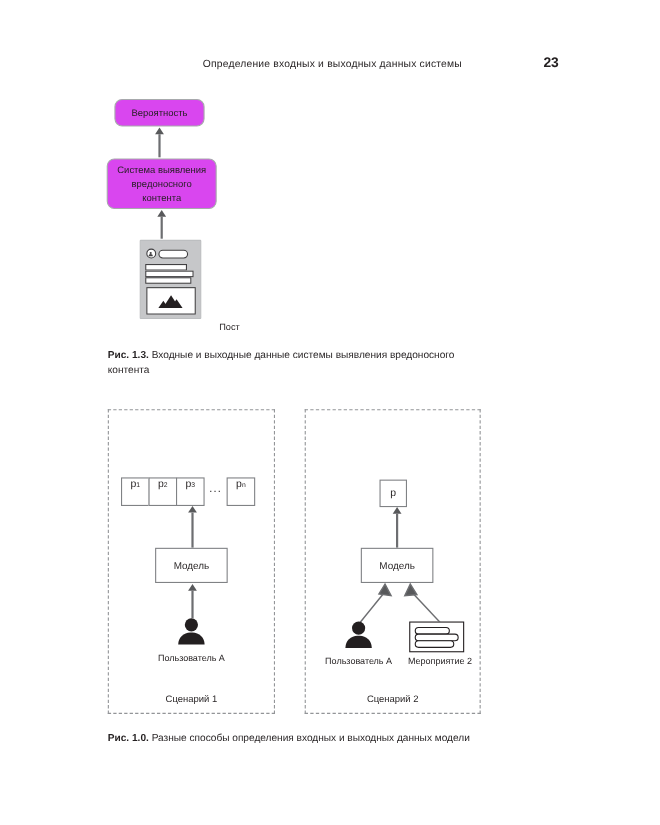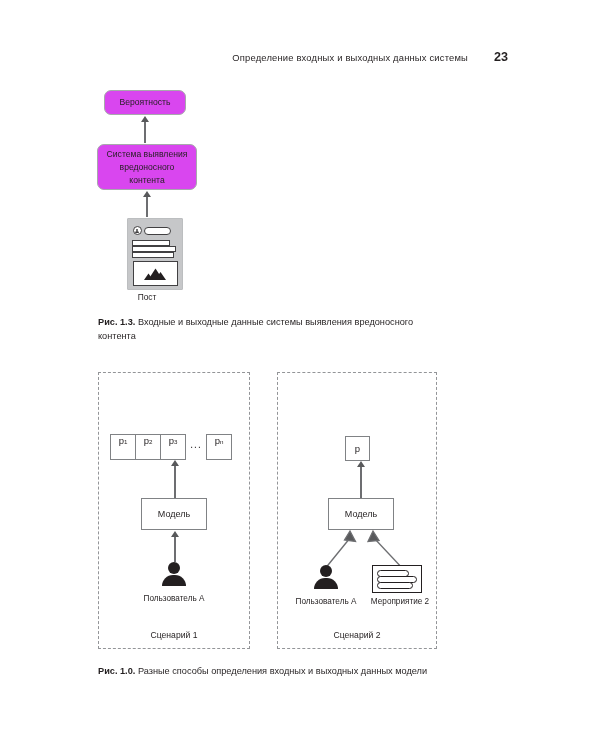--- a/index.html
+++ b/index.html
@@ -28,20 +28,21 @@
     position: absolute;
     left: 0;
     top: 50px;
     width: 600px;
     height: 16px;
     display: flex;
     justify-content: flex-end;
     align-items: baseline;
     padding-right: 92px;
     box-sizing: border-box;
+    gap: 48px;
   }
   .running-head-title {
     font-size: 9.4px;
     letter-spacing: 0.02em;
     color: #231f20;
     white-space: nowrap;
   }
   .running-head-page {
     font-size: 12.6px;
     font-weight: bold;
@@ -182,24 +183,24 @@
     width: 45px;
     height: 25px;
     background: #ffffff;
     border: 1.3px solid #414042;
     box-sizing: border-box;
     overflow: hidden;
   }
   .post-image svg { display: block; }
   .post-caption {
     position: absolute;
-    left: 99px;
+    left: 122px;
     top: 292px;
     width: 96px;
-    text-align: center;
+    text-align: right;
     font-size: 8.4px;
     color: #231f20;
   }
 
   
   .fig-caption {
     position: absolute;
     font-size: 9.2px;
     line-height: 13.6px;
     color: #231f20;

